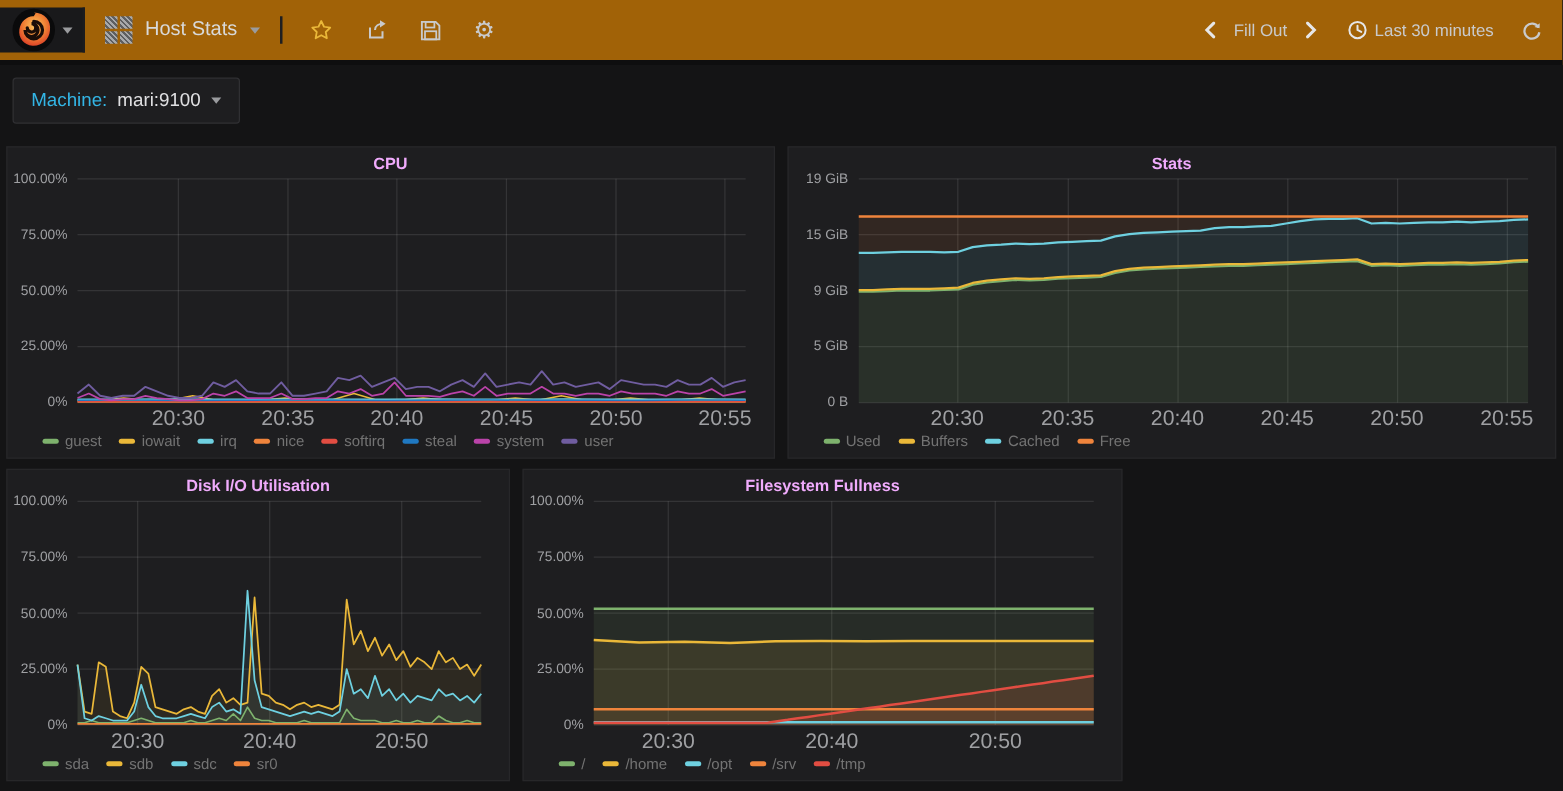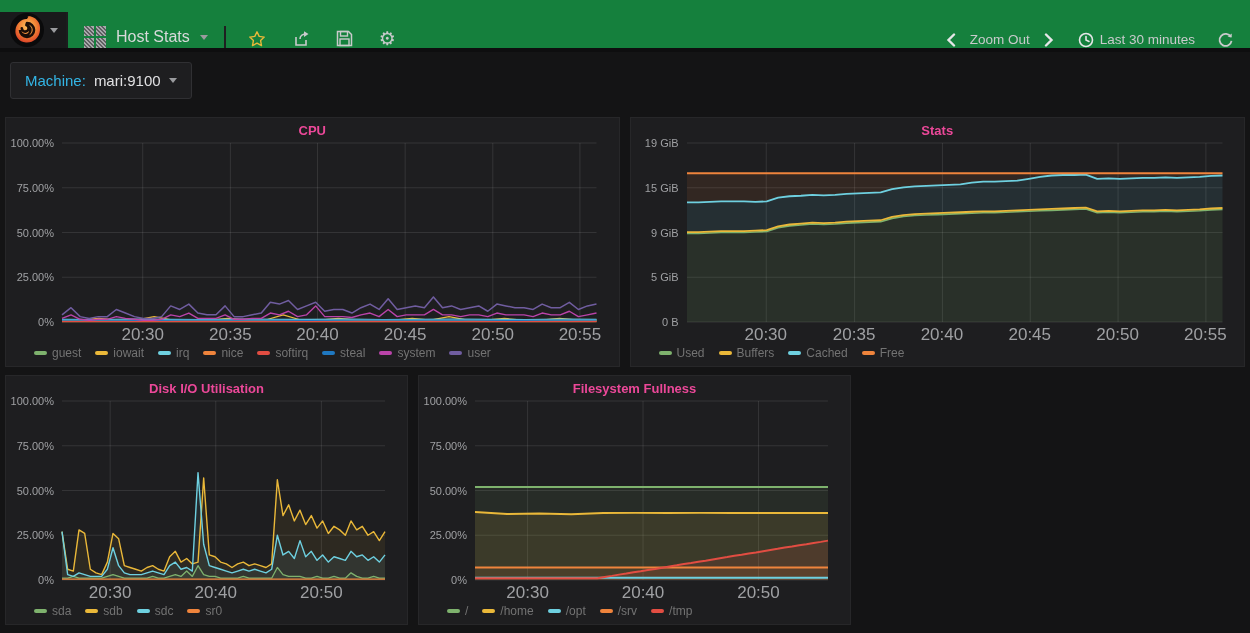--- a/index.html
+++ b/index.html
@@ -1,20 +1,20 @@
 <!DOCTYPE html>
 <html><head>
 <meta charset="utf-8">
 <style>
   * { margin:0; padding:0; box-sizing:border-box; }
   html,body { width:1250px; height:633px; background:#141415; overflow:hidden;
     font-family:"Liberation Sans", sans-serif; color:#d8d9da; }
 
   
-  .navbar { height:52px; background:#15803d; display:flex; align-items:flex-end;
+  .navbar { height:52px; background:#a16207; display:flex; align-items:center;
     border-bottom:4px solid #0e0e0f; }
   .logo-block { width:68px; background:#19191b; display:flex; align-items:center;
     justify-content:center; gap:5px; border-right:2px solid #1c1c1e; cursor:pointer; }
   .nav-section { display:flex; align-items:center; padding:0 16px; gap:10px;
     border-right:2px solid #1f1f21; }
   .dash-title { font-size:16px; color:#d8d9da; }
   .caret { width:0; height:0; border-left:4px solid transparent; border-right:4px solid transparent;
     border-top:5px solid #9a9b9e; display:inline-block; }
   .nav-icons { display:flex; align-items:center; gap:26px; padding:0 22px; }
   .nav-right { margin-left:auto; display:flex; align-items:center; gap:14px; padding-right:16px;
@@ -28,21 +28,21 @@
   .submenu { padding:10px; }
   .var-box { display:inline-flex; align-items:center; gap:8px; background:#1e1e20;
     border:1px solid #303033; border-radius:3px; padding:9px 14px; font-size:15px; cursor:pointer; }
   .var-label { color:#33b5e5; }
   .var-value { color:#e0e0e2; }
 
   
   .row { display:flex; gap:10px; padding:0 5px; margin-top:8px; }
   .panel { background:#1e1e20; border:1px solid #272729; height:250px; display:flex; flex-direction:column; }
   .panel-title { height:25px; display:flex; align-items:center; justify-content:center;
-    font-size:13px; font-weight:bold; color:#ec4899; cursor:pointer; flex:none; }
+    font-size:13px; font-weight:bold; color:#f0abfc; cursor:pointer; flex:none; }
   .chart { flex:1; display:flex; min-height:0; }
   .ylabels { width:56px; position:relative; flex:none; }
   .yt { position:absolute; right:8px; transform:translateY(-50%); font-size:11px; color:#9fa0a3; white-space:nowrap; }
   .plot { flex:1; position:relative; margin-right:22px; }
   .plot svg { position:absolute; inset:0; width:100%; height:100%; overflow:visible; }
   .grid { stroke:rgba(255,255,255,0.10); stroke-width:1; vector-effect:non-scaling-stroke; }
   .xlabels { height:18px; position:relative; margin-left:56px; margin-right:22px; flex:none; }
   .xt { position:absolute; top:3px; transform:translateX(-50%); font-size:17px; color:#9fa0a3; }
   .legend { height:26px; display:flex; align-items:center; gap:14px; padding-left:28px;
     font-size:12px; color:#737373; flex:none; overflow:hidden; }
@@ -103,21 +103,21 @@
     <span class="gear-glyph">⚙</span>
   </div>
 
   <div class="nav-right">
     <div class="nav-btn">
       <svg class="icon" width="10" height="14" viewBox="0 0 10 14">
         <path d="M8 1.5 L2.5 7 L8 12.5" fill="none" stroke="#e6e6e8" stroke-width="2.4" stroke-linecap="round"></path>
       </svg>
     </div>
     <div class="nav-btn">
-      <span>Zoom Out</span>
+      <span>Fill Out</span>
     </div>
     <div class="nav-btn">
       <svg class="icon" width="10" height="14" viewBox="0 0 10 14">
         <path d="M2 1.5 L7.5 7 L2 12.5" fill="none" stroke="#e6e6e8" stroke-width="2.4" stroke-linecap="round"></path>
       </svg>
     </div>
     <div class="nav-btn" style="margin-left:10px">
       <svg class="icon" width="16" height="16" viewBox="0 0 16 16">
         <circle cx="8" cy="8" r="6.5" fill="none" stroke="#e6e6e8" stroke-width="1.6"></circle>
         <path d="M8 4.5 V8 L11 9.5" fill="none" stroke="#e6e6e8" stroke-width="1.6" stroke-linecap="round"></path>
@@ -284,21 +284,21 @@
         <div class="xt" style="left: 80.3%;">20:50</div>
       </div>
     <div class="legend">
         <span class="li"><i style="background: rgb(126, 178, 109);"></i>sda</span>
         <span class="li"><i style="background: rgb(234, 184, 57);"></i>sdb</span>
         <span class="li"><i style="background: rgb(110, 208, 224);"></i>sdc</span>
         <span class="li"><i style="background: rgb(239, 132, 60);"></i>sr0</span>
       </div>
   </div>
 
-  <div class="panel" style="width:433px">
+  <div class="panel" style="width:480px">
     <div class="panel-title">Filesystem Fullness</div>
     <div class="chart">
       <div class="ylabels">
           <div class="yt" style="top: 0%;">100.00%</div>
           <div class="yt" style="top: 25%;">75.00%</div>
           <div class="yt" style="top: 50%;">50.00%</div>
           <div class="yt" style="top: 75%;">25.00%</div>
           <div class="yt" style="top: 100%;">0%</div>
         </div>
       <div class="plot">

